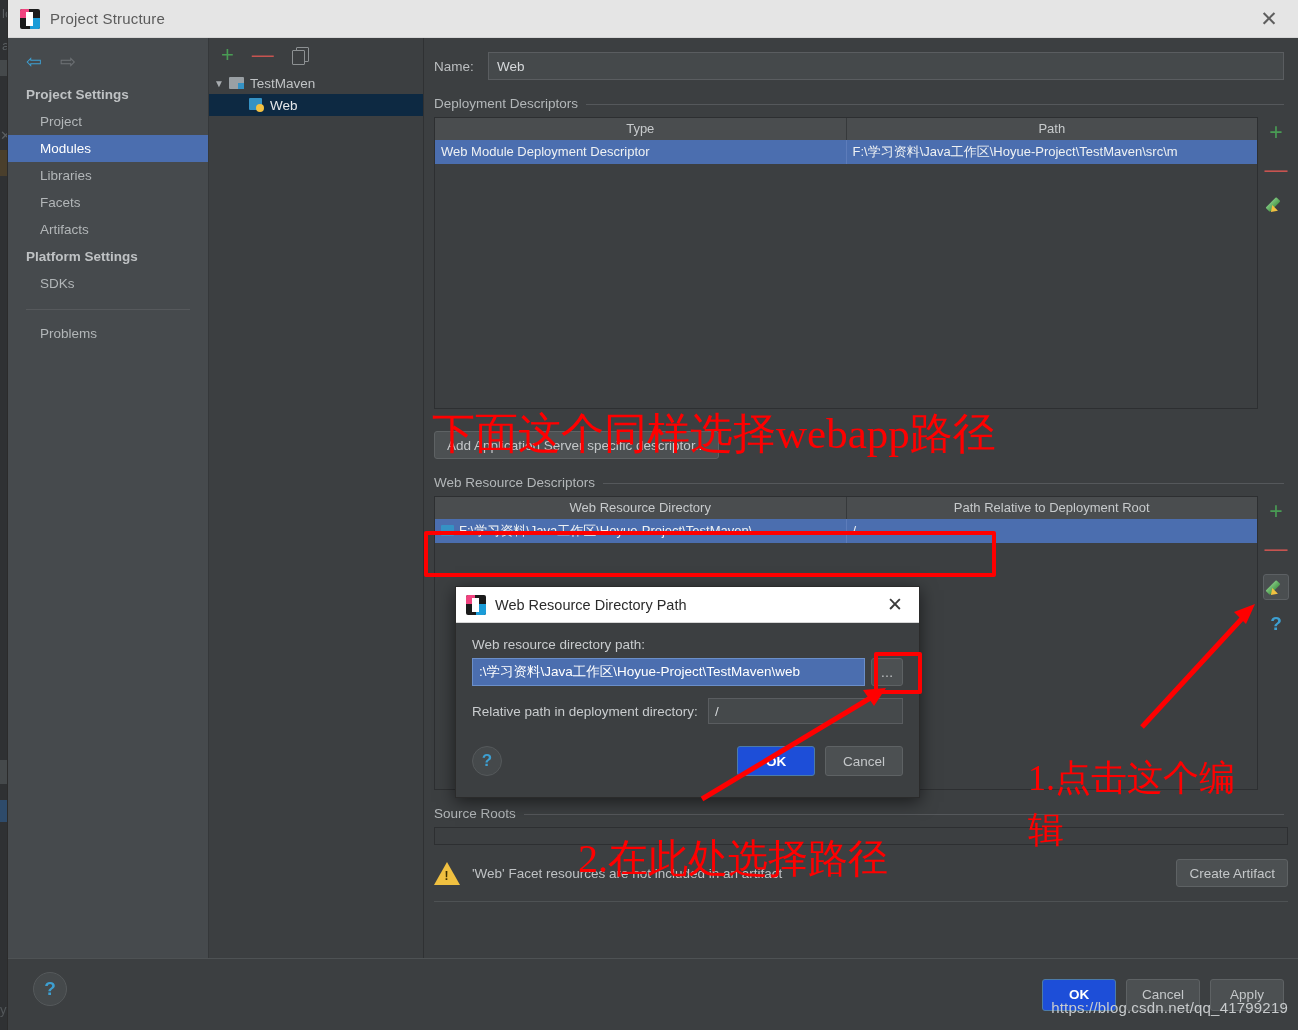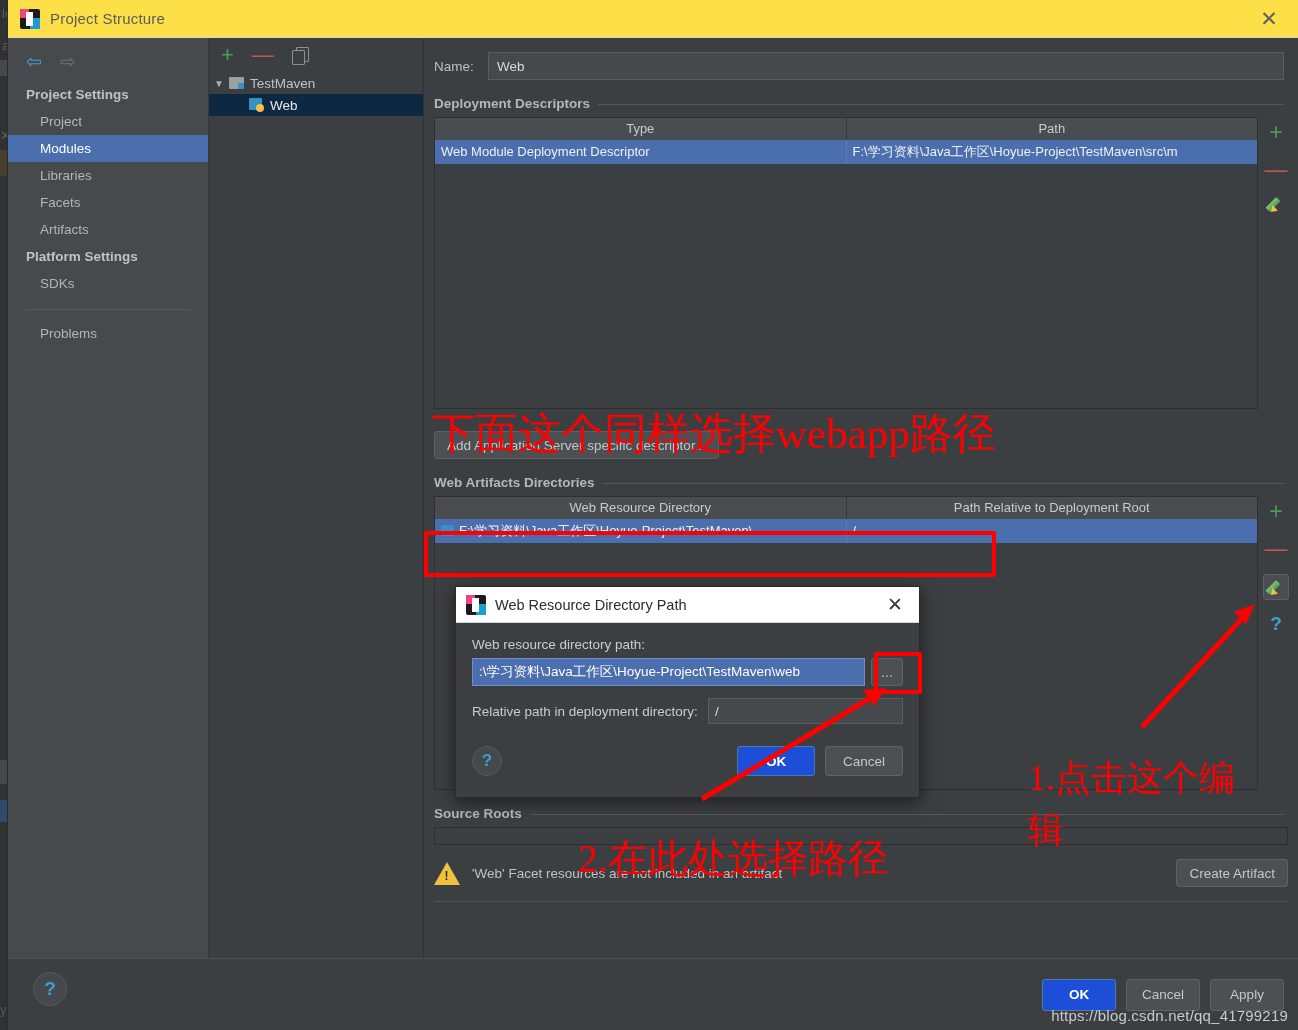--- a/index.html
+++ b/index.html
@@ -27,21 +27,21 @@
     color:#53575a; font-size:13px; white-space:nowrap; overflow:hidden;
   }
 
   
   #dialog {
     position:absolute; left:8px; top:0; width:1290px; height:1030px;
     background:#3c3f41;
     box-shadow: 0 0 0 1px #2b2b2b;
   }
   .titlebar {
-    height:38px; background:#fde047;
+    height:38px; background:#e5e5e5;
     display:flex; align-items:center; padding:0 12px;
     border-bottom:1px solid #d6d6d6;
   }
   .titlebar .tb-title {
     font-size:15px; color:#5b5b5b; margin-left:10px; letter-spacing:.2px;
   }
   .titlebar .tb-close {
     margin-left:auto; font-size:21px; color:#5e5e5e; line-height:1;
     width:34px; text-align:center; cursor:default;
   }
@@ -128,21 +128,21 @@
   }
   .name-row { display:flex; align-items:center; padding:14px 14px 0 10px; }
   .name-label { font-size:13.5px; color:#bcbfc1; width:54px; }
   .name-input {
     flex:1; height:28px; background:#45494b; border:1px solid #5a5d60;
     color:#d6d9db; font-size:13.5px; padding:0 8px; display:flex; align-items:center;
   }
 
   .section-hdr {
     display:flex; align-items:center; gap:8px;
-    padding:16px 14px 0 10px; font-size:13.5px; color:#b3b7b9;font-weight:bold;
+    padding:16px 14px 0 10px; font-size:13.5px; color:#b3b7b9;
   }
   .section-hdr .rule { flex:1; height:1px; background:#55585b; margin-top:2px; }
 
   .table-wrap { display:flex; padding:6px 4px 0 10px; }
   .tbl {
     flex:1; border:1px solid #2d2f31; background:#3c3f41;
   }
   .tbl-head { display:flex; height:22px; background:#4a4d4f; }
   .tbl-head div {
     flex:1; text-align:center; font-size:13px; color:#c7cacc; line-height:22px;
@@ -260,21 +260,21 @@
   
   #annots { position:absolute; inset:0; pointer-events:none; }
   .an-text {
     position:absolute; color:#ff0000; font-family:Liberation Serif, serif;
     white-space:pre; line-height:1.05;
   }
   .an-box {
     position:absolute; border:4px solid #ff0000; border-radius:2px;
   }
   .watermark {
-    position:absolute; right:10px; bottom:6px;
+    position:absolute; right:10px; bottom:14px;
     color:#c8cbcd; font-size:15px; letter-spacing:.2px;
   }
 </style>
 </head>
 <body>
 
 <div id="root">
 
   <div class="bg-layer">
     <div class="bg-strip-left"></div>
@@ -372,21 +372,21 @@
             <span class="st-minus">—</span>
             <span class="pencil"></span>
           </div>
         </div>
 
         <div class="add-desc-wrap">
           <span class="btn">Add Application Server specific descriptor...</span>
         </div>
 
         <div class="section-hdr">
-          <span>Web Artifacts Directories</span>
+          <span>Web Resource Descriptors</span>
           <span class="rule"></span>
         </div>
 
         <div class="table-wrap">
           <div class="tbl" style="height:294px;">
             <div class="tbl-head">
               <div>Web Resource Directory</div>
               <div>Path Relative to Deployment Root</div>
             </div>
             <div class="tbl-row">

